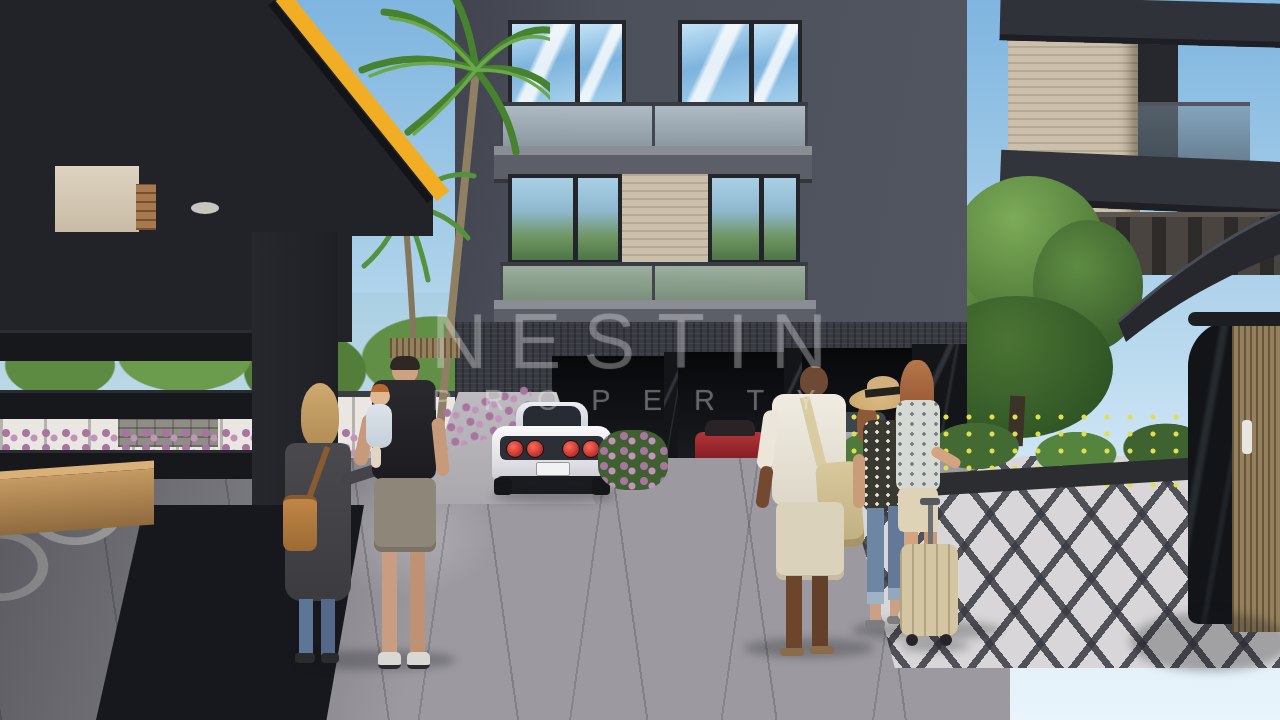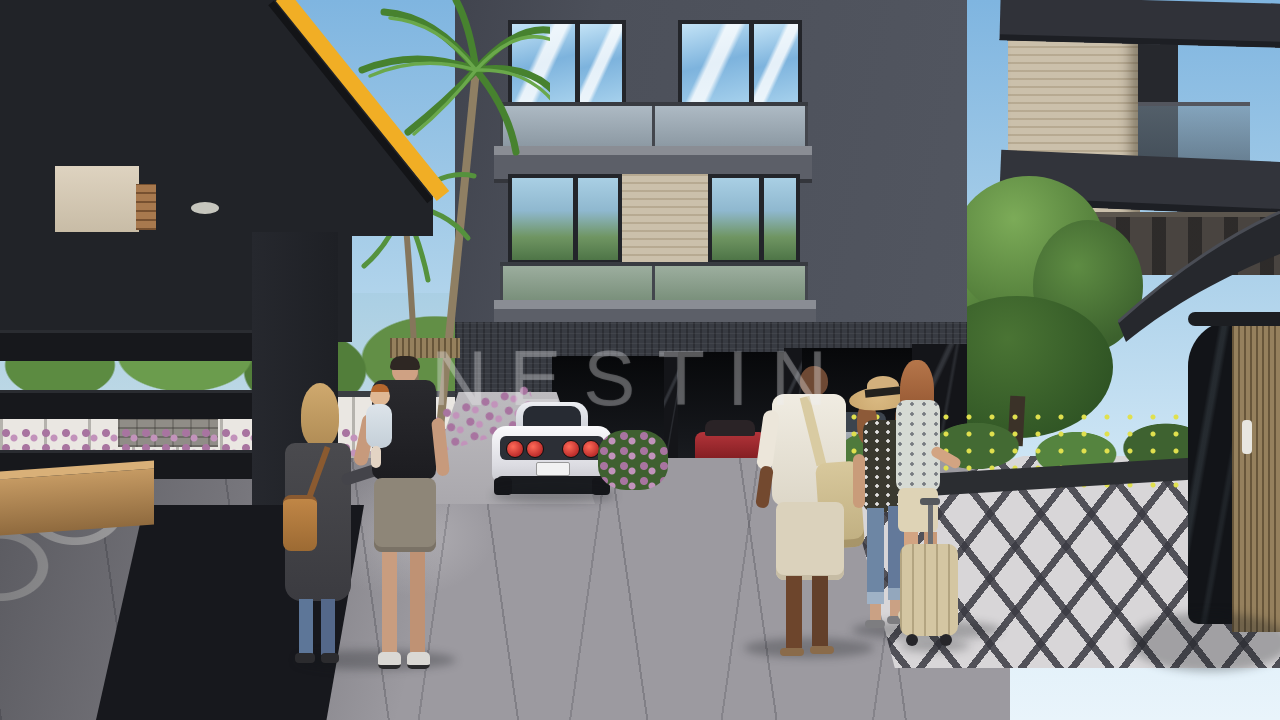--- a/index.html
+++ b/index.html
@@ -34,21 +34,21 @@
     background-image:
       repeating-linear-gradient(52deg,rgba(58,58,66,.85) 0 7px,transparent 7px 40px),
       repeating-linear-gradient(-52deg,rgba(58,58,66,.85) 0 7px,transparent 7px 40px);}
   .dots-purple{background-image:
       radial-gradient(circle 5px at 6px 6px,#a874a0 0 3.5px,transparent 4.5px),
       radial-gradient(circle 4px at 14px 11px,#c293bb 0 3px,transparent 4px);
       background-size:20px 15px;}
   .wood{background:#95805d;background-image:repeating-linear-gradient(90deg,rgba(58,44,24,.5) 0 2px,transparent 2px 6px);}
   .speckle-w{background-image:radial-gradient(circle 2px at 3px 3px,rgba(255,255,255,.85) 0 1.5px,transparent 2px);background-size:11px 9px;}
   .speckle-d{background-image:radial-gradient(circle 2px at 4px 4px,rgba(40,45,60,.55) 0 1.5px,transparent 2px);background-size:12px 10px;}
-  .wm{left:0;right:0;text-align:center;color:rgba(238,238,240,.28);text-shadow:0 0 2px rgba(255,255,255,.1);margin-top:37px;}
+  .wm{left:0;right:0;text-align:center;color:rgba(238,238,240,.28);text-shadow:0 0 2px rgba(255,255,255,.1);}
   .wm1{top:296px;font-size:78px;letter-spacing:22px;font-weight:400;}
   .wm2{top:384px;font-size:29px;letter-spacing:32px;color:rgba(238,238,240,.32);}
 </style>
 </head>
 <body>
 
 <div class="canvas">
 
   <div class="abs" style="left:0;top:293px;width:540px;height:235px;">
     <div class="abs" style="left:0;top:0;width:540px;height:108px;
@@ -295,14 +295,15 @@
   </div>
   <div class="abs" style="left:898px;top:498px;width:64px;height:150px;">
     <div class="abs" style="left:30px;top:4px;width:5px;height:48px;background:#6b6e73;"></div>
     <div class="abs" style="left:22px;top:0;width:20px;height:7px;background:#55585d;border-radius:3px;"></div>
     <div class="abs" style="left:2px;top:46px;width:58px;height:92px;background:#d4c6a2;background-image:repeating-linear-gradient(90deg,rgba(118,102,66,.35) 0 2px,transparent 2px 12px);border-radius:10px;"></div>
     <div class="abs" style="left:8px;top:136px;width:12px;height:12px;border-radius:50%;background:#26262a;"></div>
     <div class="abs" style="left:42px;top:136px;width:12px;height:12px;border-radius:50%;background:#26262a;"></div>
   </div>
 
   <div class="abs wm wm1">NESTIN</div>
+  <div class="abs wm wm2">PROPERTY</div>
 
 </div>
 
 </body></html>

